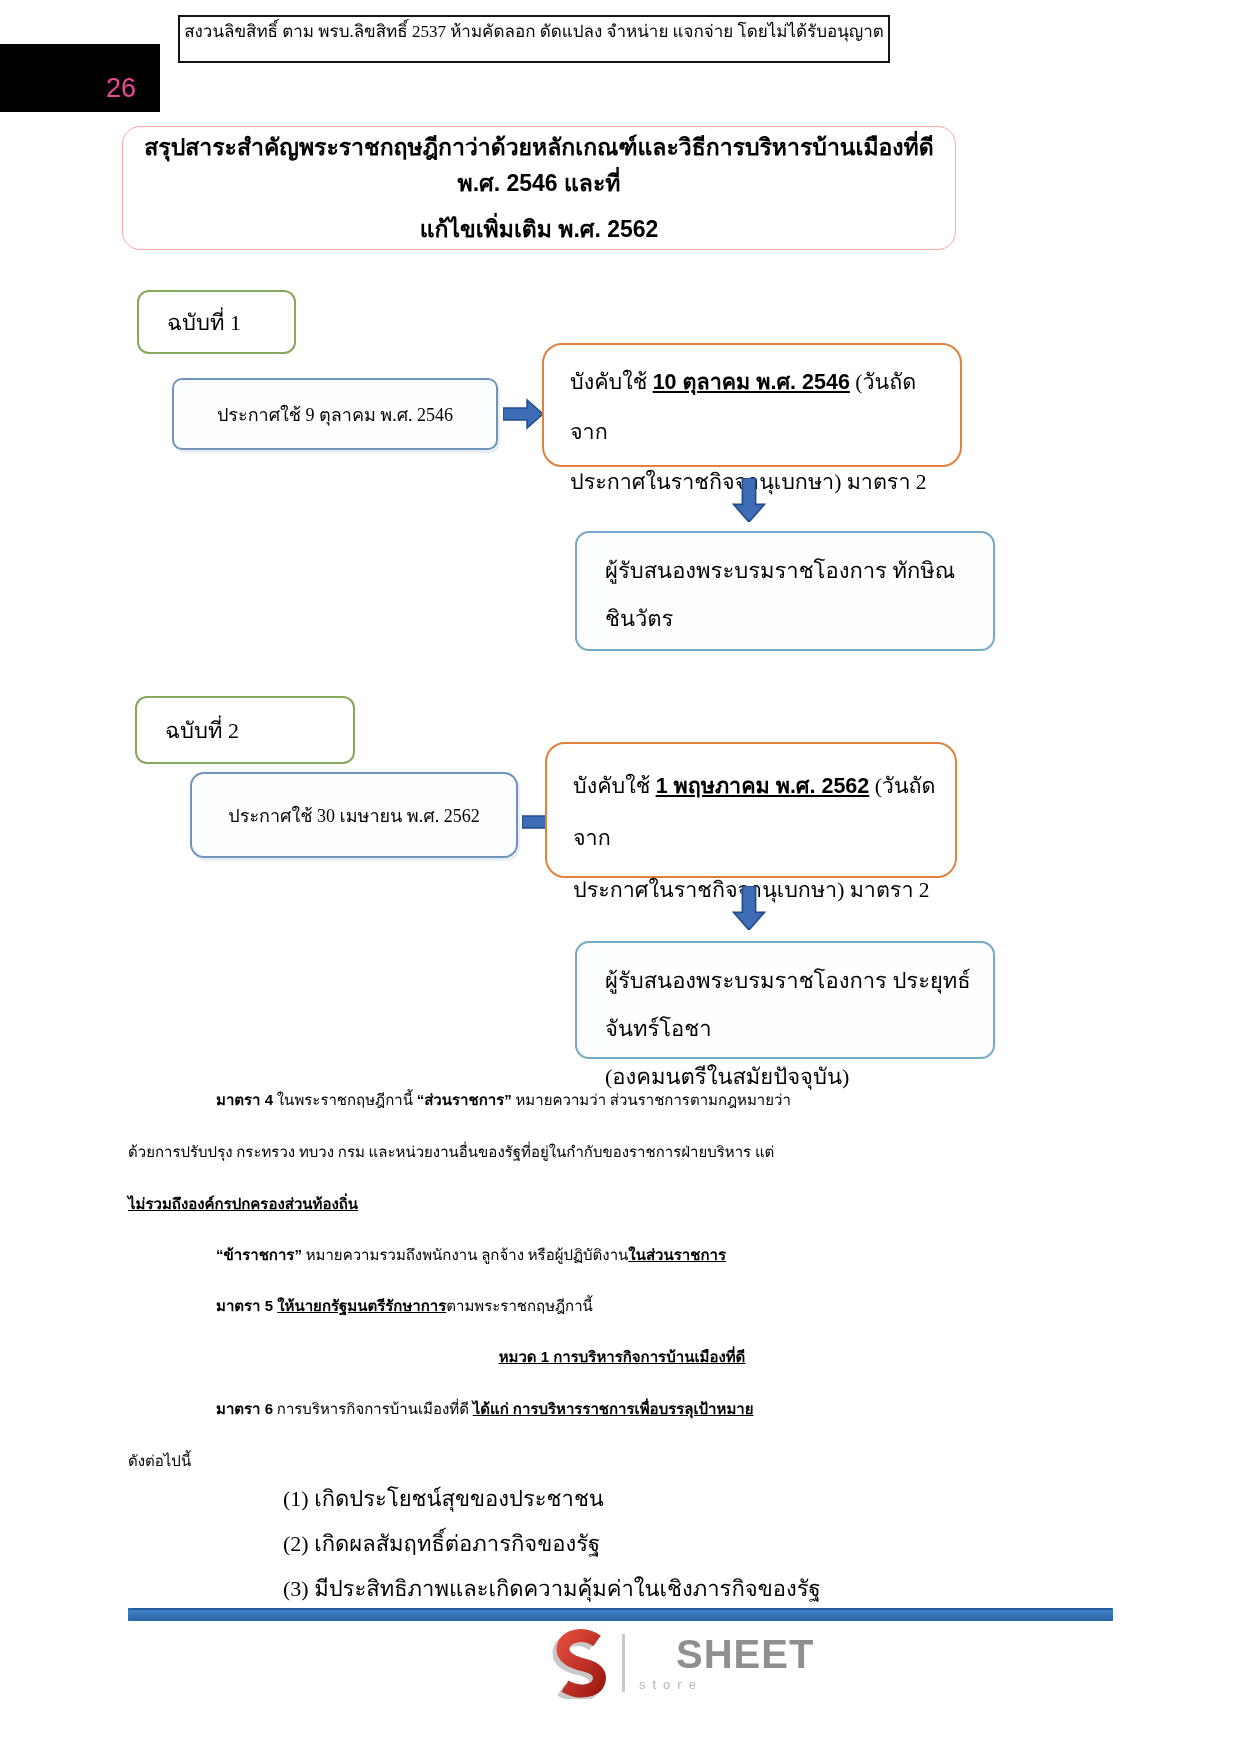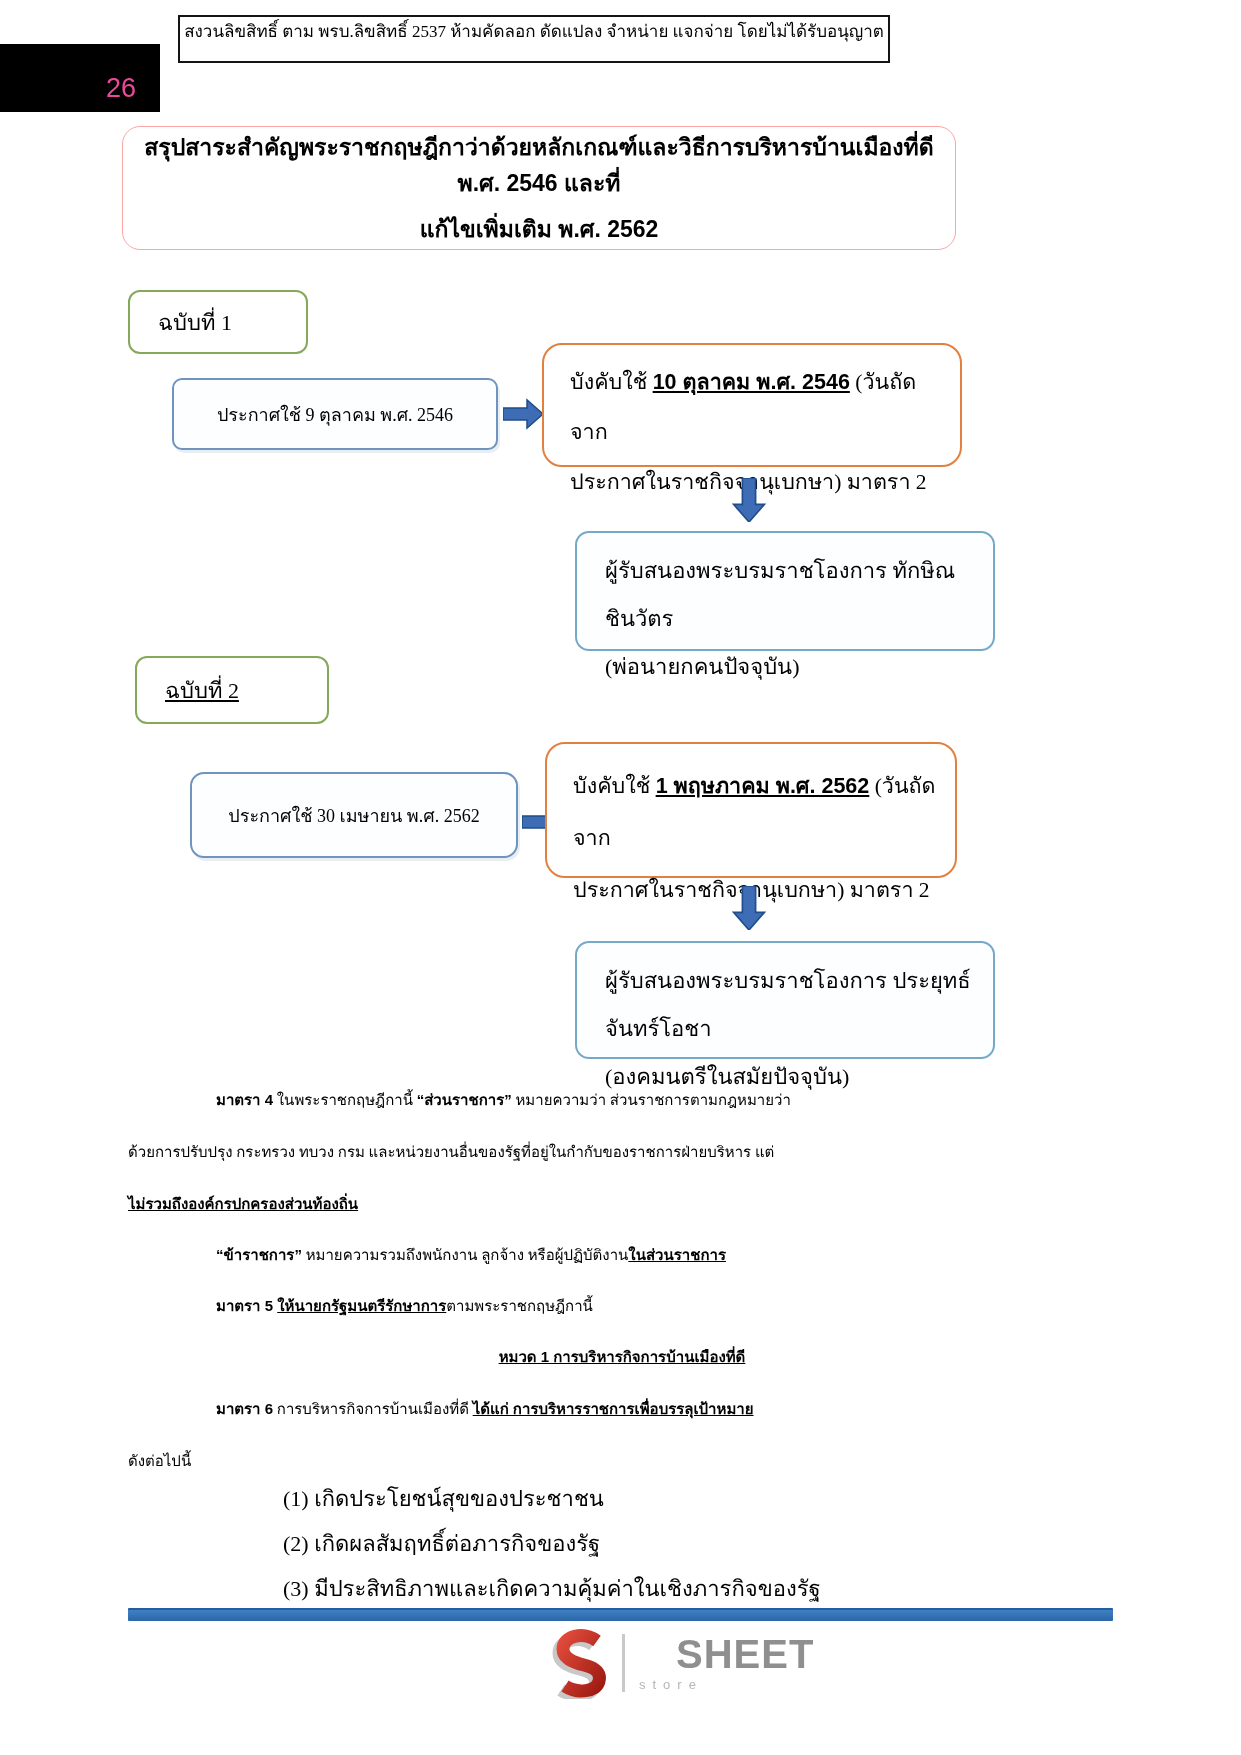--- a/index.html
+++ b/index.html
@@ -97,42 +97,41 @@
   </div>
   <div class="abs copyright-box">
     <span>สงวนลิขสิทธิ์ ตาม พรบ.ลิขสิทธิ์ 2537 ห้ามคัดลอก ดัดแปลง จำหน่าย แจกจ่าย โดยไม่ได้รับอนุญาต</span>
   </div>
 
   <div class="abs title-box">
     <div>สรุปสาระสำคัญพระราชกฤษฎีกาว่าด้วยหลักเกณฑ์และวิธีการบริหารบ้านเมืองที่ดี พ.ศ. 2546 และที่</div>
     <div>แก้ไขเพิ่มเติม พ.ศ. 2562</div>
   </div>
 
-  <div class="abs green-box" style="left:128px; top:290px; width:180px; height:64px;">
+  <div class="abs green-box" style="left:137px; top:290px; width:159px; height:64px;">
     <span>ฉบับที่ 1</span>
   </div>
   <div class="abs announce-box" style="left:172px; top:378px; width:326px; height:72px;">
     <span>ประกาศใช้ 9 ตุลาคม พ.ศ. 2546</span>
   </div>
   <svg class="abs" style="left:503px; top:398px;" width="40" height="32" viewBox="0 0 40 32">
     <polygon points="0,10 24,10 24,2 40,16 24,30 24,22 0,22" fill="#3E6CB5" stroke="#1F4E8C" stroke-width="1.5"></polygon>
   </svg>
   <div class="abs orange-box" style="left:542px; top:343px; width:420px; height:124px;">
     <div><span>บังคับใช้ </span><span class="date-u">10 ตุลาคม พ.ศ. 2546</span><span> (วันถัดจาก</span></div>
     <div>ประกาศในราชกิจจานุเบกษา)  มาตรา 2</div>
   </div>
   <svg class="abs" style="left:731px; top:478px;" width="36" height="44" viewBox="0 0 32 40">
     <polygon points="10,0 22,0 22,24 30,24 16,40 2,24 10,24" fill="#3E6CB5" stroke="#1F4E8C" stroke-width="1.5"></polygon>
   </svg>
   <div class="abs sign-box" style="left:575px; top:531px; width:420px; height:120px;">
     <div>ผู้รับสนองพระบรมราชโองการ ทักษิณ ชินวัตร</div>
-    <div>(พ่อนายกคนปัจจุบัน)</div>
   </div>
 
-  <div class="abs green-box" style="left:135px; top:656px; width:194px; height:68px;text-decoration:underline;">
+  <div class="abs green-box" style="left:135px; top:696px; width:220px; height:68px;">
     <span>ฉบับที่ 2</span>
   </div>
   <div class="abs announce-box" style="left:190px; top:772px; width:328px; height:86px; border-radius:14px;">
     <span>ประกาศใช้ 30 เมษายน พ.ศ. 2562</span>
   </div>
   <svg class="abs" style="left:522px; top:806px;" width="40" height="32" viewBox="0 0 40 32">
     <polygon points="0,10 24,10 24,2 40,16 24,30 24,22 0,22" fill="#3E6CB5" stroke="#1F4E8C" stroke-width="1.5"></polygon>
   </svg>
   <div class="abs orange-box tall" style="left:545px; top:742px; width:412px; height:136px;">
     <div><span>บังคับใช้ </span><span class="date-u">1 พฤษภาคม พ.ศ. 2562</span><span> (วันถัดจาก</span></div>

